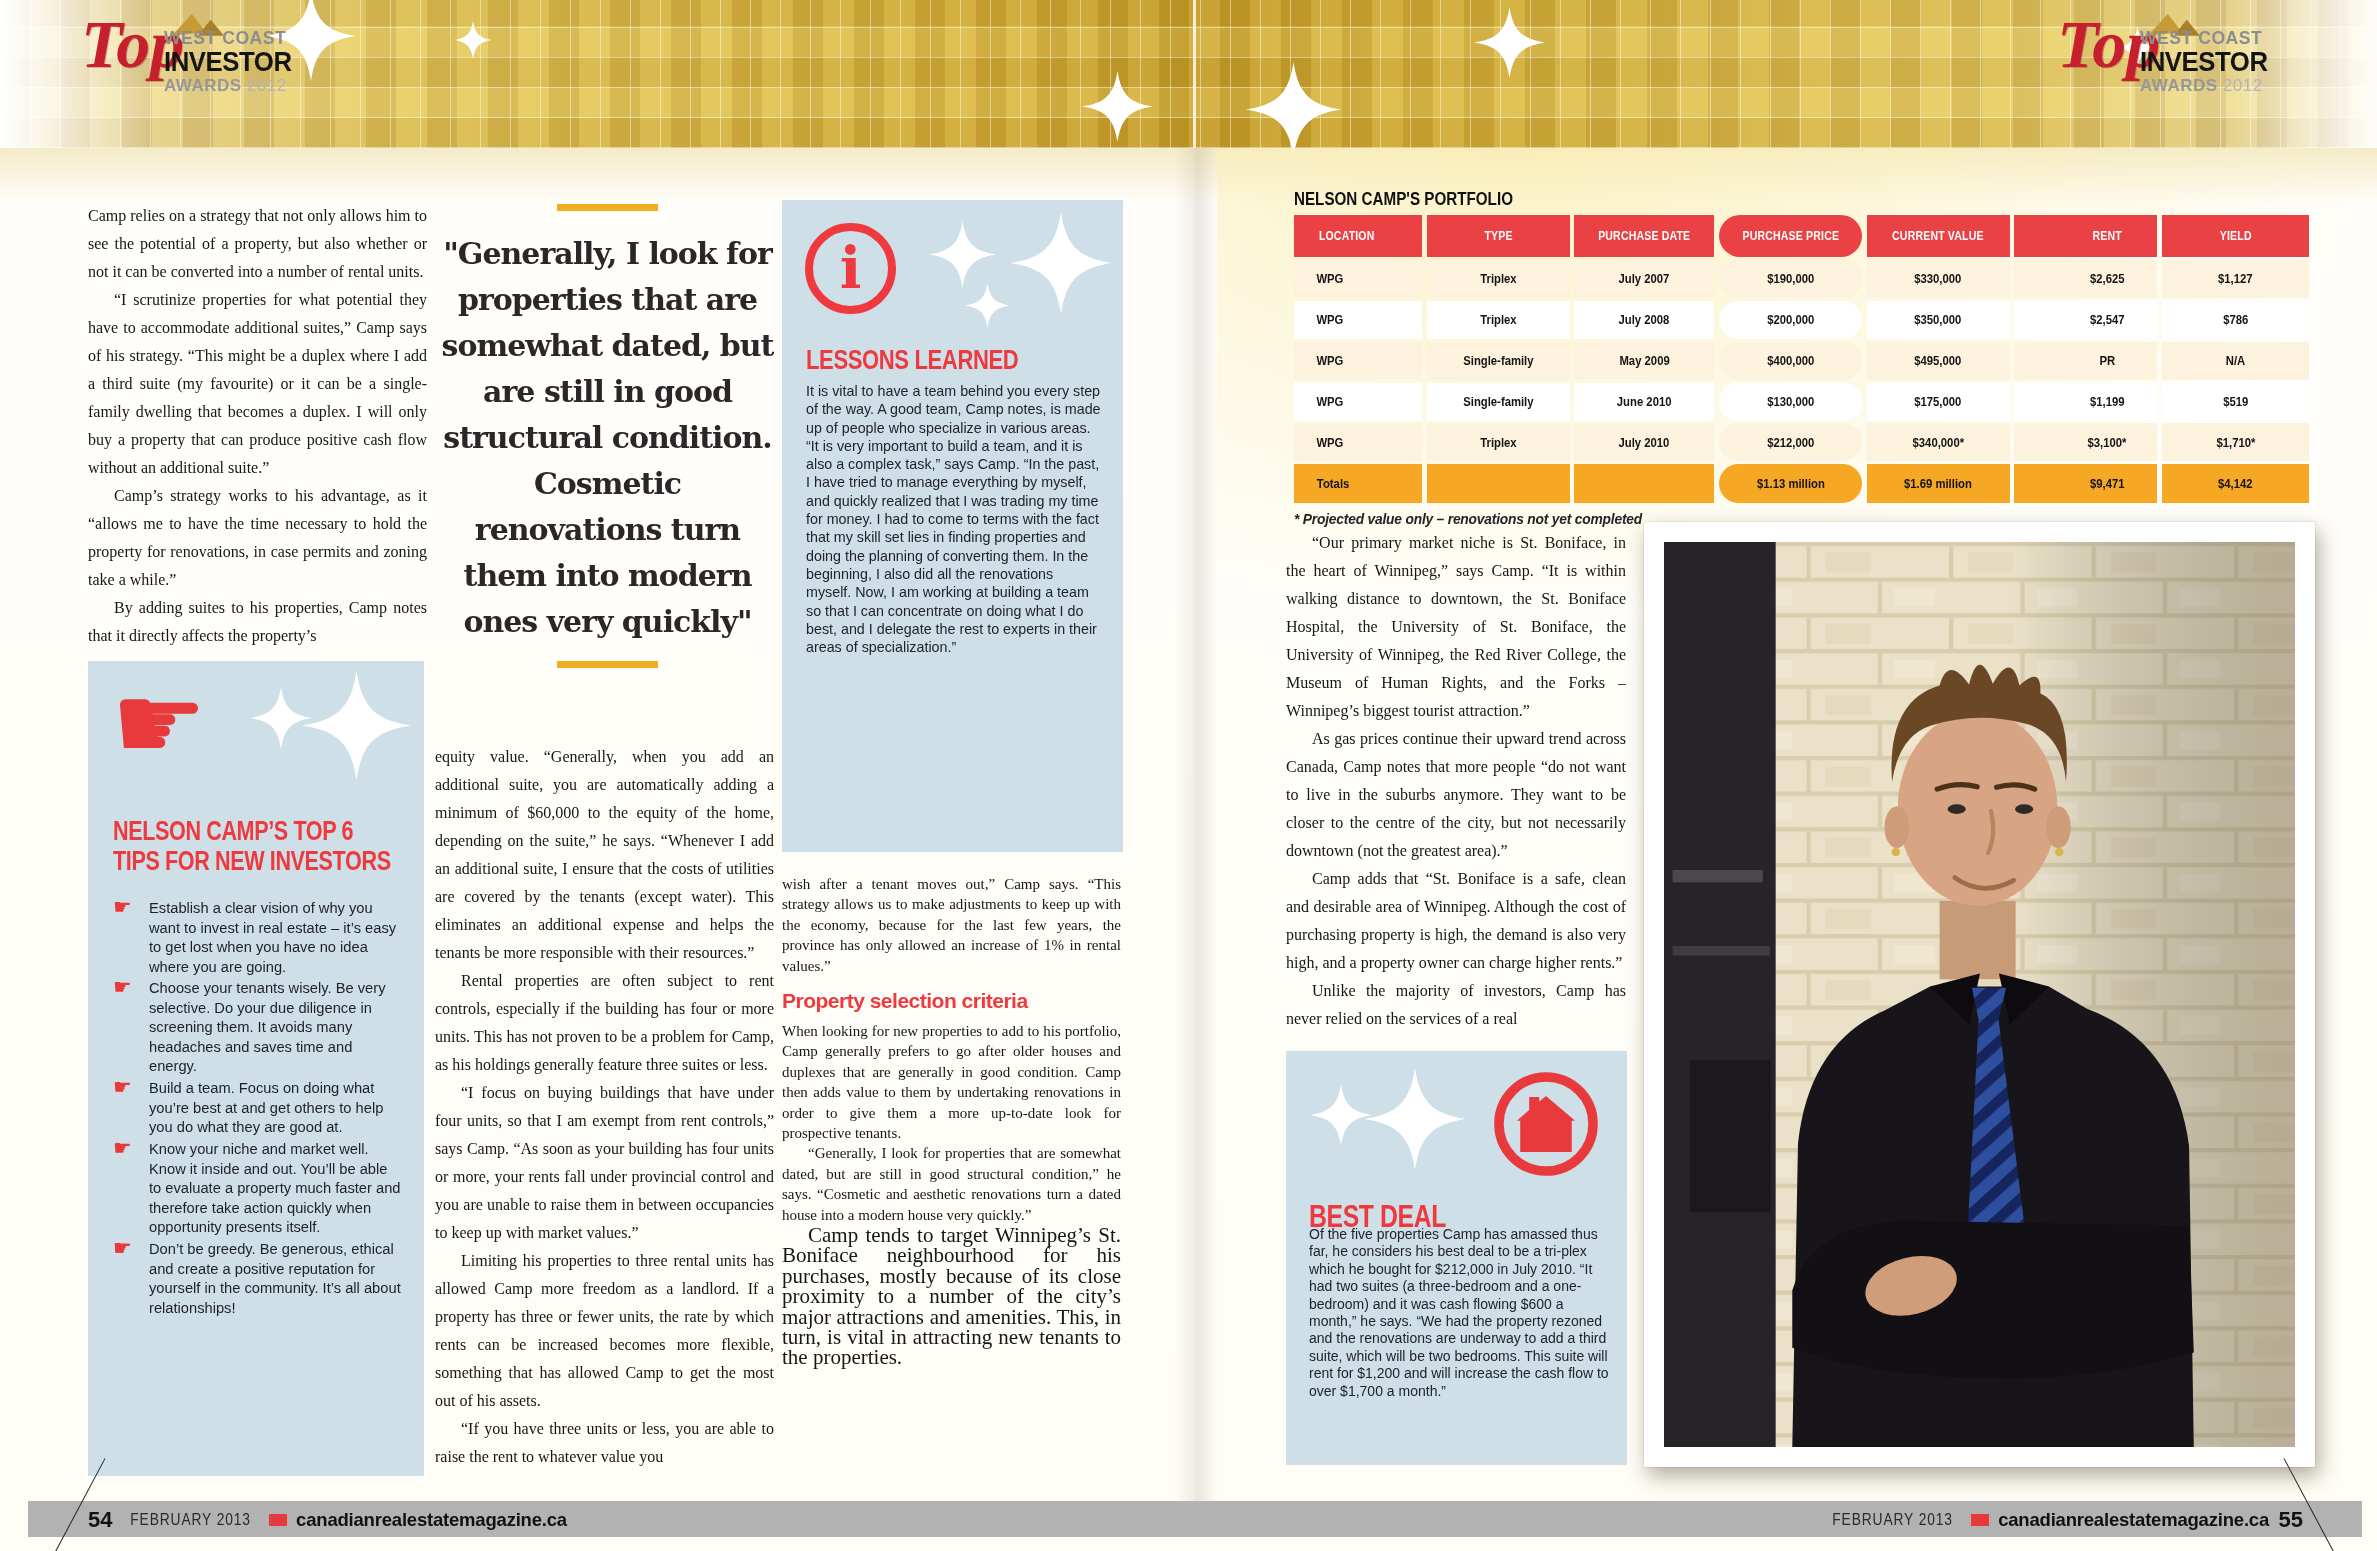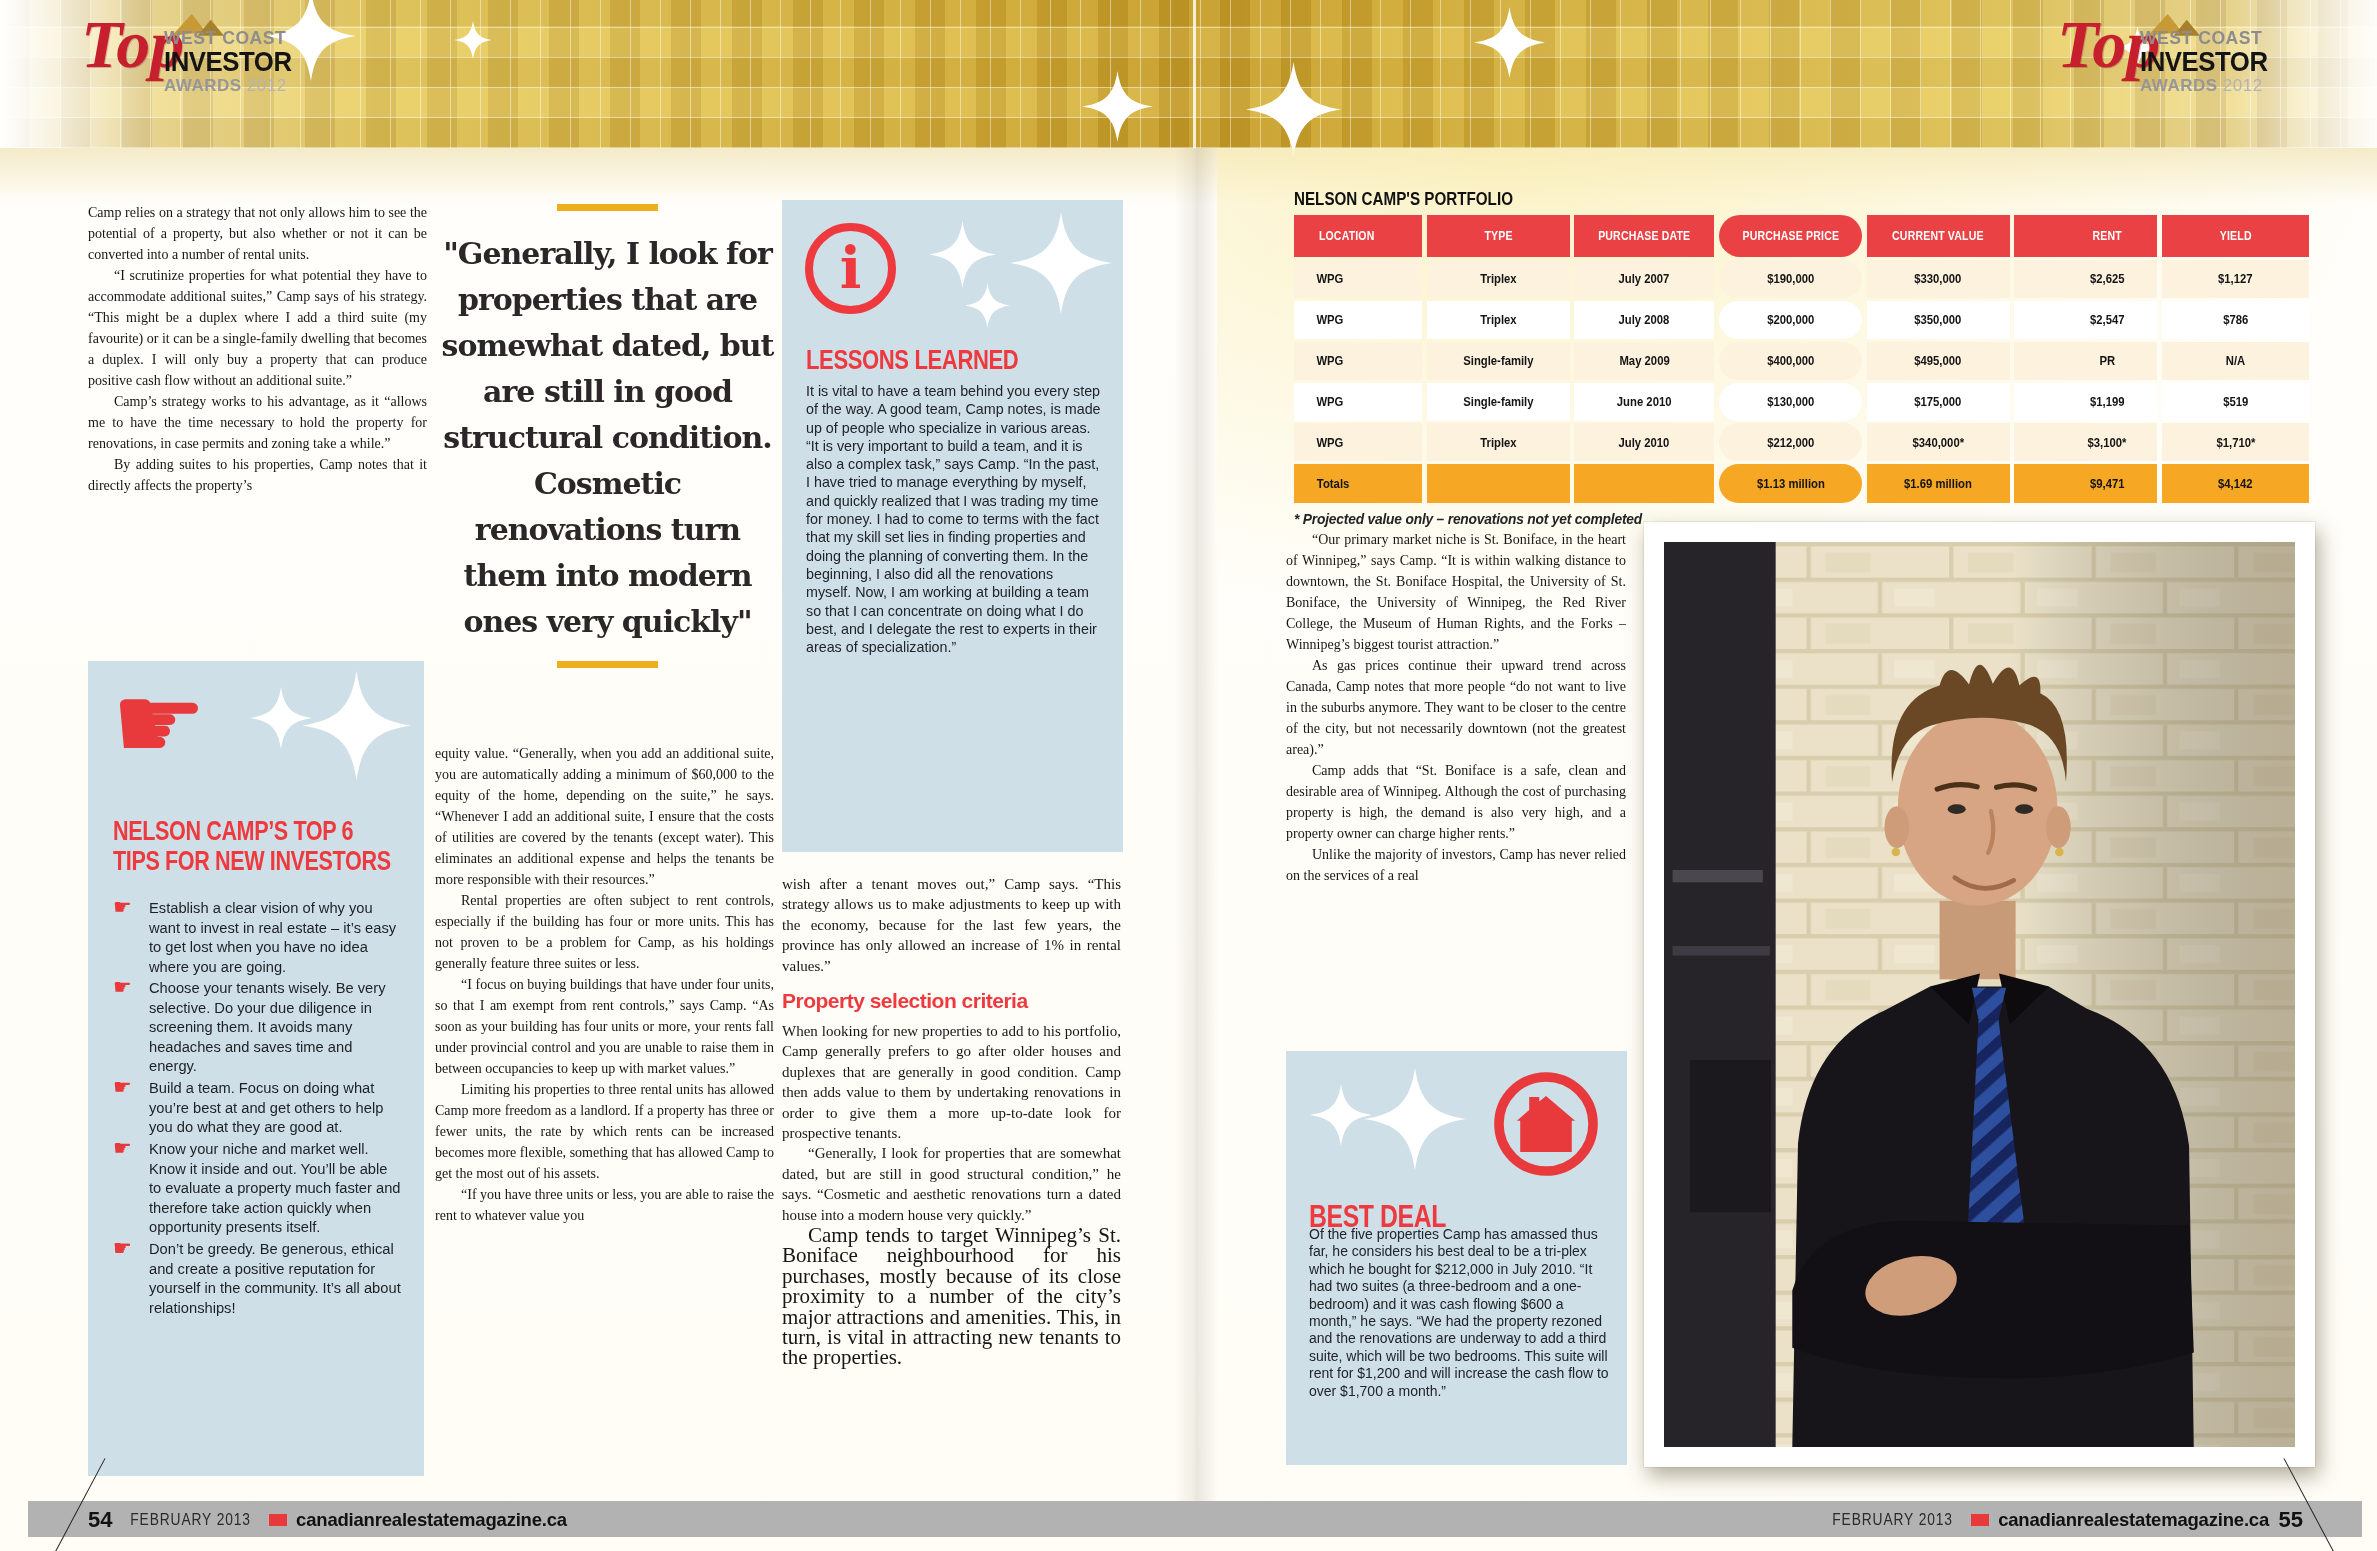--- a/index.html
+++ b/index.html
@@ -22,21 +22,21 @@
   .logo{position:absolute;top:19px;width:223px;height:109px;}
   .logo-script{position:absolute;left:0;top:-8.6px;font-family:Liberation Serif, serif;font-style:italic;font-weight:bold;
     font-size:68px;line-height:1;color:#c6202e;text-shadow:1px 1.4px 0 rgba(120,10,20,.25);margin-left:36px;}
   .logo-text{position:absolute;left:119px;top:9.5px;font-family:"Liberation Sans",sans-serif;}
   .logo-mountains{position:absolute;left:123px;top:-7.6px;}
   .lg1{font-weight:bold;font-size:17.6px;color:#8d8d90;letter-spacing:0.5px;line-height:1.08;}
   .lg2{font-weight:bold;font-size:28px;color:#141414;letter-spacing:-0.5px;line-height:1.02;transform:scaleX(.92);transform-origin:0 50%;}
   .lg3{font-weight:bold;font-size:17px;color:#97979a;letter-spacing:0.5px;line-height:1.15;}
   .lg3 .yr{font-weight:normal;color:#b4b4b6;}
   
-  .serifcol p{margin:0;font-size:14px;line-height:21px;text-align:justify;color:#161616;}
+  .serifcol p{margin:0;font-size:16px;line-height:28px;text-align:justify;color:#161616;}
   .serifcol p.ind{text-indent:26px;}
   .col{position:absolute;}
   .fold{position:absolute;left:1174px;top:148px;width:44px;height:1353px;
     background:linear-gradient(90deg,rgba(0,0,0,0) 0%,rgba(110,100,80,.10) 45%,rgba(110,100,80,.15) 52%,rgba(0,0,0,0) 100%);}
   .wash{position:absolute;left:1217px;top:148px;width:1172px;height:466px;
     background:radial-gradient(ellipse at 25% 0%,rgba(250,238,180,.75),rgba(250,238,180,0) 70%);}
   
   .pullquote{position:absolute;left:441px;top:204px;width:333px;text-align:center;}
   .pq-bar{display:inline-block;width:101px;height:6.7px;background:#efae1f;}
   .pq-text{margin:18px 0 16px 0;font-family:"DejaVu Serif",serif;font-weight:bold;font-size:30px;line-height:46px;

